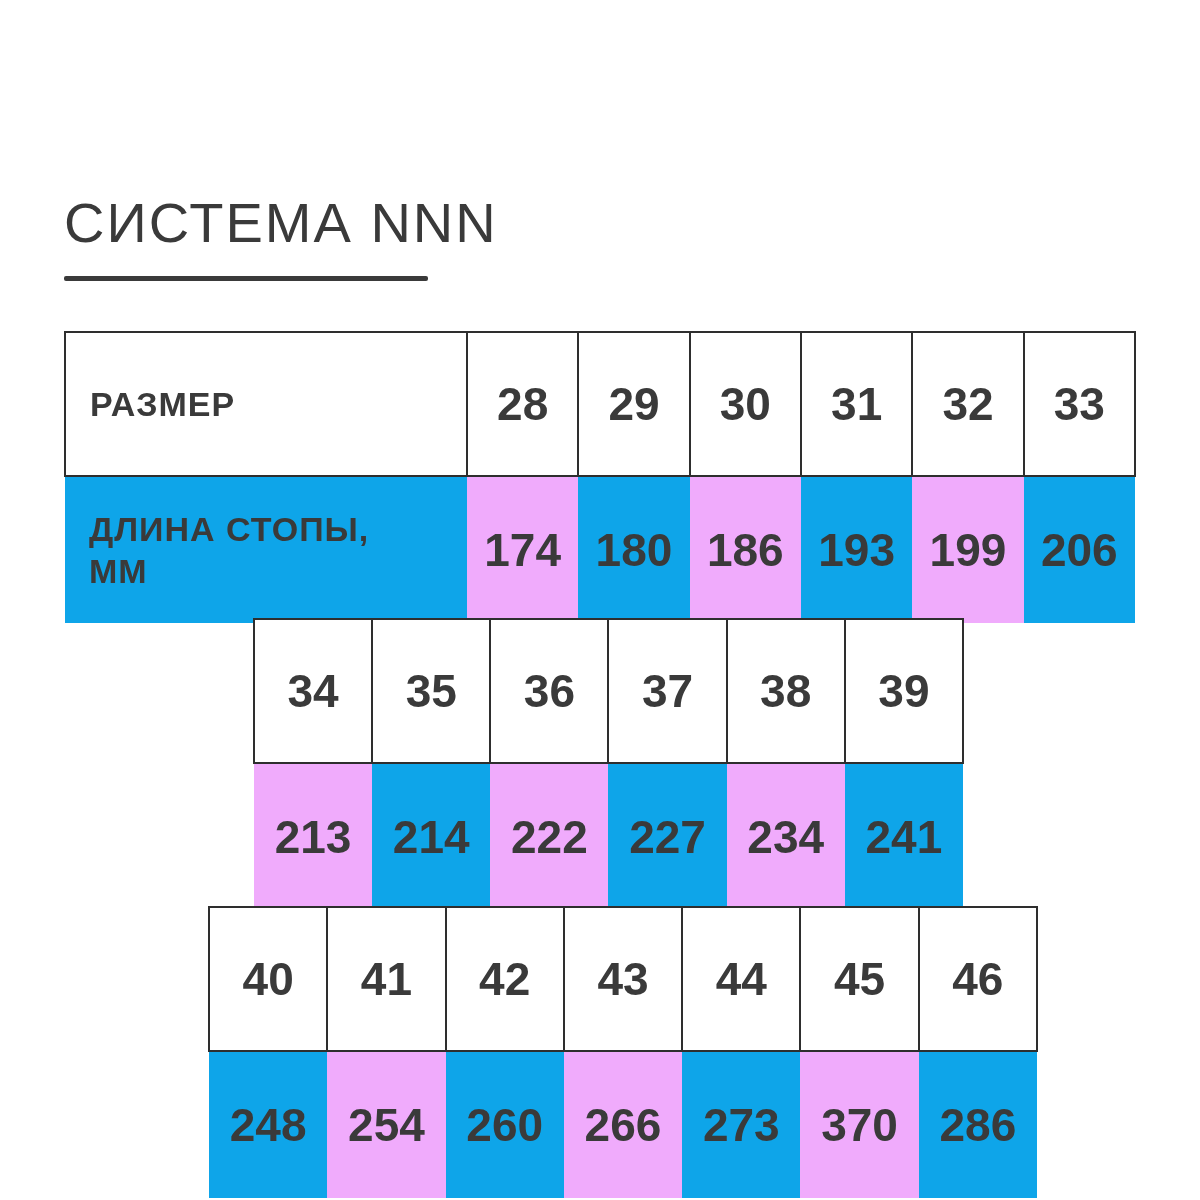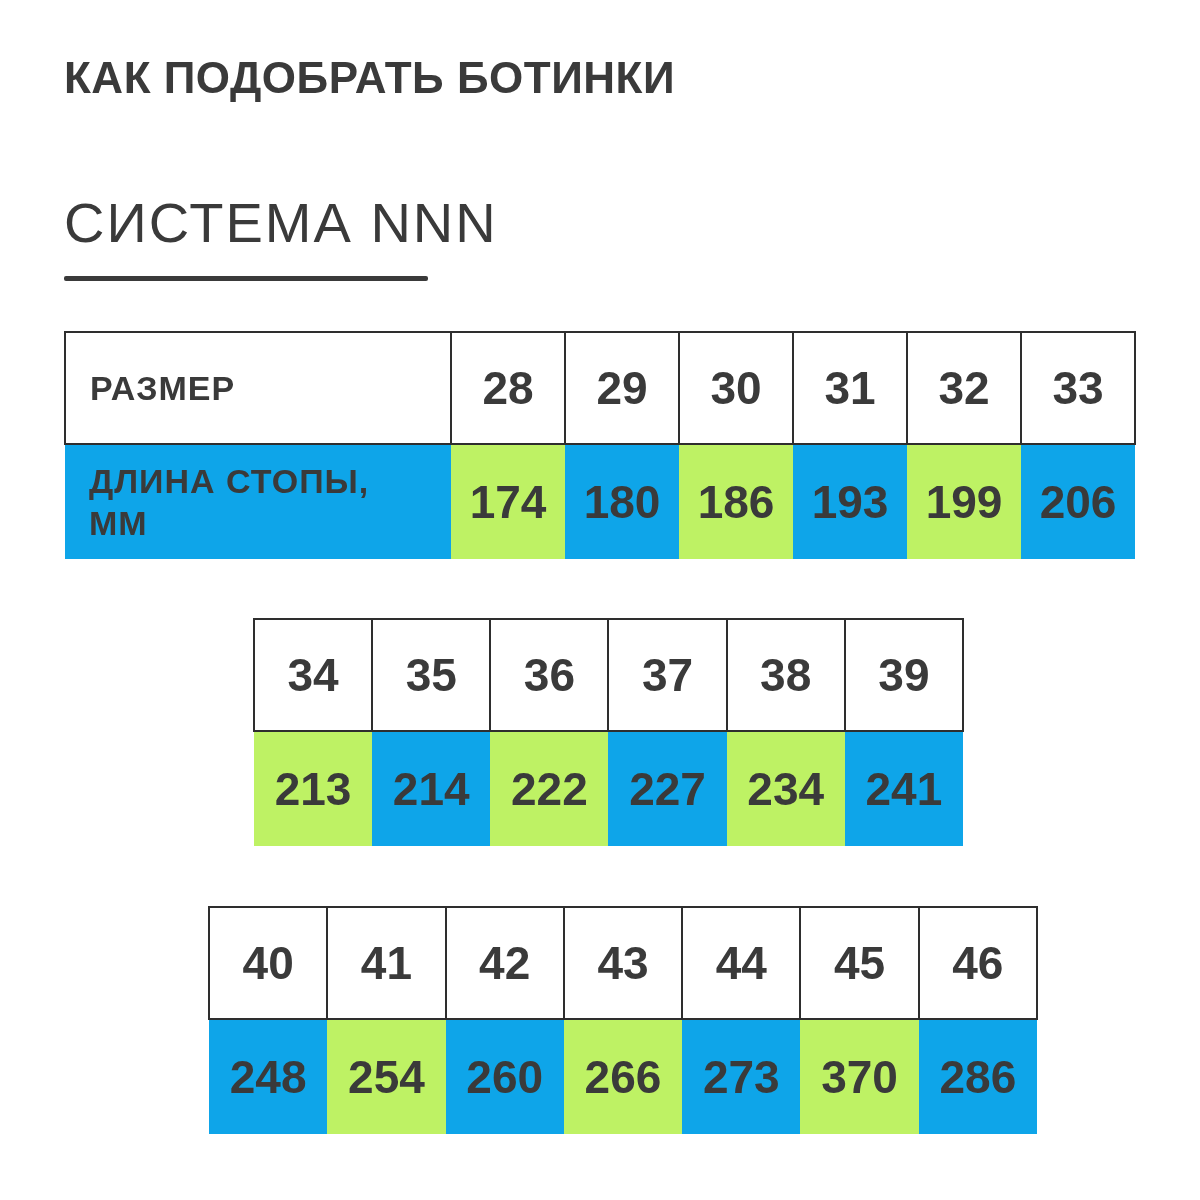--- a/index.html
+++ b/index.html
@@ -41,38 +41,38 @@
     height: 5px;
     background: #3a3a3a;
     border-radius: 2px;
   }
   table.t {
     position: absolute;
     border-collapse: collapse;
     table-layout: fixed;
   }
   table.t td {
-    padding: 0;
+    padding: 16px;
     text-align: center;
     vertical-align: middle;
     font-size: 46px;
     font-weight: bold;
     color: #3a3a3a;
   }
   tr.hdr td {
     border: 2px solid #2e2e2e;
     background: #ffffff;
     height: 110px;
   }
   tr.dat td {
     border: none;
     height: 114px;
   }
   .lo { background: #0ea5e9; }
-  .hl { background: #bef264; }
+  .hl { background: #f0abfc; }
   .t1 { left: 64px;  top: 331px; width: 1072px; }
   .t2 { left: 253px; top: 618px; width: 711px; }
   .t3 { left: 208px; top: 906px; width: 830px; }
   .t1 td.lbl {
     width: 360px;
     text-align: left;
     padding-left: 24px;
     font-size: 34px;
     letter-spacing: 1px;
   }
@@ -80,21 +80,20 @@
     white-space: pre-line;
     line-height: 42px;
   }
 </style>
 </head>
 <body>
 
 <div class="canvas">
 
   <h1 class="title">
-    <div>КАК ПОДОБРАТЬ БОТИНКИ</div>
   </h1>
 
   <div class="subtitle">СИСТЕМА NNN</div>
   <div class="underline"></div>
 
   <table class="t t1">
     <tbody>
         <tr class="hdr">
       <td class="lbl">РАЗМЕР</td>
       <td>28</td>

